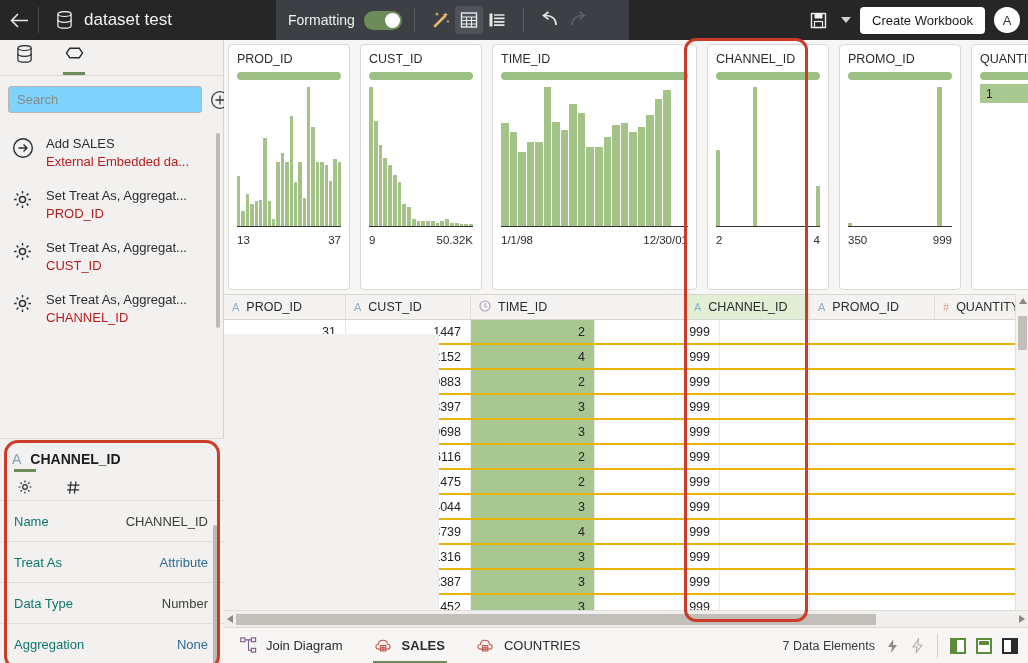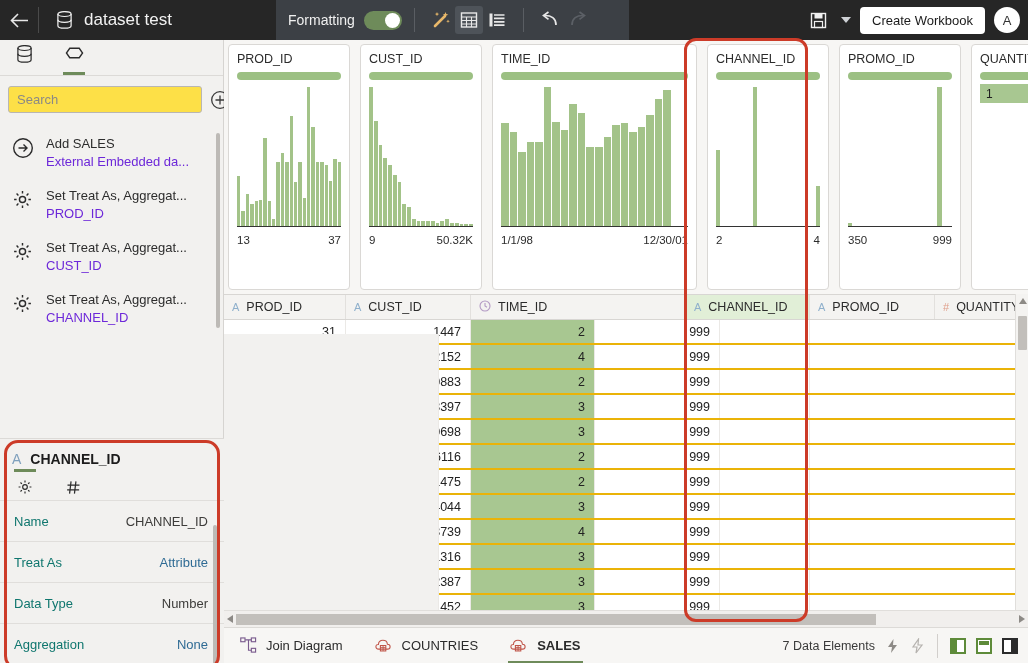--- a/index.html
+++ b/index.html
@@ -27,28 +27,28 @@
   .pillbtn { background:#fff; color:#1a1a1a; border-radius:4px; font-size:13px; padding:6px 12px; border:none; white-space:nowrap; }
   .caret { width:0;height:0;border-left:5px solid transparent;border-right:5px solid transparent;border-top:6px solid #cfd2d6; }
   .avatar { width:26px; height:26px; border-radius:50%; background:#fff; color:#333; display:flex; align-items:center; justify-content:center; font-size:13px; }
 
   
   .left { position:absolute; left:0; top:40px; width:224px; height:623px; background:#f2f1ef; border-right:1px solid #d6d4d1; }
   .ltabs { height:36px; display:flex; align-items:center; padding-left:10px; gap:22px; border-bottom:1px solid #dcdad7; }
   .ltab { width:28px; height:34px; display:flex; align-items:flex-start; justify-content:center; padding-top:4px; position:relative; }
   .ltab.sel::after { content:""; position:absolute; bottom:0; left:3px; right:3px; height:3px; background:#6e8b5a; }
   .searchrow { display:flex; align-items:center; padding:10px 8px 8px 8px; gap:8px; }
-  .searchbox { flex:1; height:27px; border:1px solid #b9b6b2; border-radius:3px; background:#fde047; font-size:13px; padding:0 8px; color:#6c6a67; font-family:"Liberation Sans",sans-serif; }
+  .searchbox { flex:1; height:27px; border:1px solid #b9b6b2; border-radius:3px; background:#7dd3fc; font-size:13px; padding:0 8px; color:#6c6a67; font-family:"Liberation Sans",sans-serif; }
   .searchbox::placeholder { color:#8b8986; }
   .plusbtn { width:20px; height:20px; }
   .actlist { position:relative; height:218px; overflow:hidden; padding-top:6px; }
   .act { display:flex; gap:11px; padding:8px 12px 8px 10px; align-items:flex-start; }
   .act .ico { width:25px; flex:0 0 25px; display:flex; justify-content:center; padding-top:2px; }
   .act .txt { font-size:13px; line-height:18px; color:#2c2c2c; }
-  .act .txt .l2 { color:#6d28d9; }
+  .act .txt .l2 { color:#b91c1c; }
   .listscroll { position:absolute; right:3px; top:12px; width:4px; height:195px; background:#bdbab6; border-radius:2px; }
 
   
   .detail { position:absolute; left:0; top:398px; width:224px; height:265px; background:#f2f1ef; border-top:1px solid #dcdad7; }
   .detail-hd { display:flex; align-items:center; gap:9px; padding:12px 0 0 12px; }
   .detail-hd .atype { color:#7fa0bd; font-size:14px; }
   .detail-hd .dname { font-size:14px; font-weight:bold; color:#1c1c1c; }
   .dtabs { display:flex; gap:22px; padding:7px 0 0 12px; }
   .dtab { width:26px; height:26px; display:flex; align-items:center; justify-content:center; position:relative; color:#444; font-size:15px; }
   .dtab.sel::before { content:""; position:absolute; top:-5px; left:2px; right:2px; height:3px; background:#6e8b5a; }
@@ -628,35 +628,35 @@
 <div class="bottom">
   <div class="bitem">
     <svg width="17" height="17" viewBox="0 0 18 18">
       <rect x="0.8" y="1" width="4.5" height="4" fill="none" stroke="#7a5b8e" stroke-width="1.2"></rect>
       <rect x="12" y="1" width="4.5" height="4" fill="none" stroke="#7a5b8e" stroke-width="1.2"></rect>
       <rect x="12" y="12" width="4.5" height="4" fill="none" stroke="#7a5b8e" stroke-width="1.2"></rect>
       <path d="M5.5 3 H9 V14 H11.8 M9 3 H11.8" stroke="#7a5b8e" stroke-width="1.2" fill="none"></path>
     </svg>
     <span>Join Diagram</span>
   </div>
+  <div class="bitem sel">
+    <svg width="18" height="16" viewBox="0 0 20 17">
+      <path d="M4 12 C1.8 12 1 10.4 1 9.2 C1 7.6 2.4 6.6 3.8 6.8 C4 4 6.2 2.2 8.8 2.2 C11.6 2.2 13.6 4.2 13.8 6.6 C15.6 6.6 16.8 7.8 16.8 9.3 C16.8 10.8 15.6 12 14 12 Z" fill="none" stroke="#c0564a" stroke-width="1.2"></path>
+      <rect x="6" y="8" width="6" height="6" fill="none" stroke="#c0564a" stroke-width="1.2"></rect>
+      <path d="M6 10.3 H12 M9 8 V14" stroke="#c0564a" stroke-width="1"></path>
+    </svg>
+    <span>SALES</span>
+  </div>
   <div class="bitem">
     <svg width="18" height="16" viewBox="0 0 20 17">
       <path d="M4 12 C1.8 12 1 10.4 1 9.2 C1 7.6 2.4 6.6 3.8 6.8 C4 4 6.2 2.2 8.8 2.2 C11.6 2.2 13.6 4.2 13.8 6.6 C15.6 6.6 16.8 7.8 16.8 9.3 C16.8 10.8 15.6 12 14 12 Z" fill="none" stroke="#c0564a" stroke-width="1.2"></path>
       <rect x="6" y="8" width="6" height="6" fill="none" stroke="#c0564a" stroke-width="1.2"></rect>
       <path d="M6 10.3 H12 M9 8 V14" stroke="#c0564a" stroke-width="1"></path>
     </svg>
     <span>COUNTRIES</span>
-  </div>
-  <div class="bitem sel">
-    <svg width="18" height="16" viewBox="0 0 20 17">
-      <path d="M4 12 C1.8 12 1 10.4 1 9.2 C1 7.6 2.4 6.6 3.8 6.8 C4 4 6.2 2.2 8.8 2.2 C11.6 2.2 13.6 4.2 13.8 6.6 C15.6 6.6 16.8 7.8 16.8 9.3 C16.8 10.8 15.6 12 14 12 Z" fill="none" stroke="#c0564a" stroke-width="1.2"></path>
-      <rect x="6" y="8" width="6" height="6" fill="none" stroke="#c0564a" stroke-width="1.2"></rect>
-      <path d="M6 10.3 H12 M9 8 V14" stroke="#c0564a" stroke-width="1"></path>
-    </svg>
-    <span>SALES</span>
   </div>
 
   <div class="bright">
     <span>7 Data Elements</span>
     <svg width="15" height="16" viewBox="0 0 15 16">
       <path d="M8.5 1 L3 9 H7 L6 15 L12 7 H8 Z" fill="#8e8b87"></path>
     </svg>
     <svg width="15" height="16" viewBox="0 0 15 16">
       <path d="M8.5 1 L3 9 H7 L6 15 L12 7 H8 Z" fill="none" stroke="#b5b2ae" stroke-width="1.2"></path>
     </svg>

